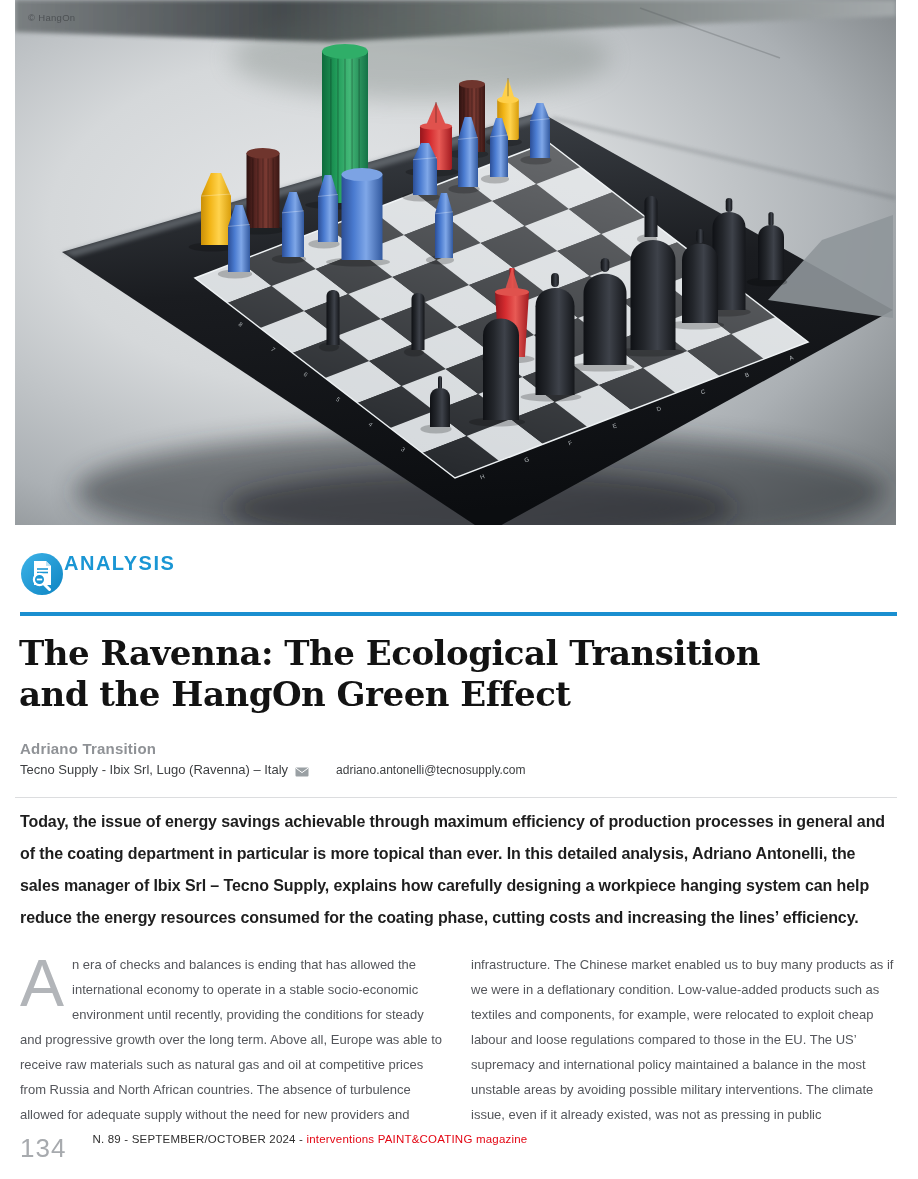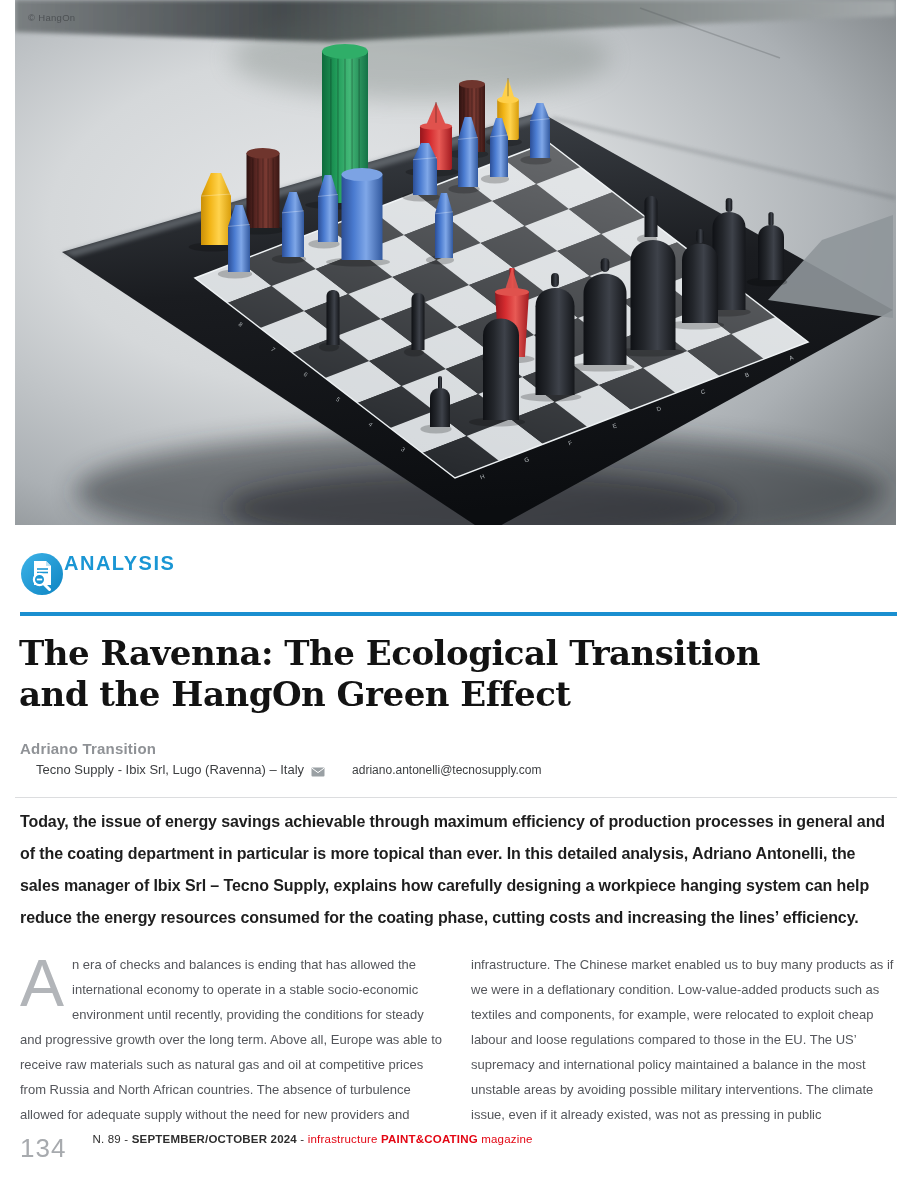--- a/index.html
+++ b/index.html
@@ -18,36 +18,36 @@
   .section-icon { width:44px; height:44px; display:block; }
   .section-label { font-size:20px; font-weight:bold; color:#1a96d4; letter-spacing:1.5px; }
   .rule { position:absolute; left:20px; right:21px; top:612px; height:4px; background:#1a8fd0; }
   
   .title { position:absolute; left:19px; top:633px; width:880px;
     font-family:"DejaVu Serif", serif; font-weight:bold; font-size:34px;
     line-height:41px; color:#131313; letter-spacing:-0.5px; }
   .title .tl { display:block; }
   
   .author { position:absolute; left:20px; top:740px; font-size:15px; font-weight:bold; color:#8f9296; letter-spacing:.2px; }
-  .affil-row { position:absolute; left:36px; top:762px; display:flex; align-items:center; gap:7px; font-size:13px; color:#3c3e40; }
+  .affil-row { position:absolute; left:20px; top:762px; display:flex; align-items:center; gap:7px; font-size:13px; color:#3c3e40; }
   .affil-row .email { font-size:12px; color:#3c3e40;margin-left:20px; }
   .mail-icon { display:inline-block; width:14px; height:10px; }
   .hairline { position:absolute; left:15px; right:21px; top:797px; height:1px; background:#dcdddf; }
   
   .intro { position:absolute; left:20px; top:806px; width:878px;
     font-size:16px; font-weight:bold; color:#1e1e1e; line-height:32px; letter-spacing:-0.1px; }
   
   .columns { position:absolute; left:20px; top:952px; width:878px; display:flex; gap:24px; }
   .col { width:427px; font-size:13px; line-height:25px; color:#54565b; text-align:left; }
   .dropcap { float:left; font-size:66px; line-height:54px; color:#b2b5b9; padding:4px 8px 0 0; font-weight:normal; }
   
   .footer { position:absolute; left:20px; top:1133px; display:flex; align-items:flex-start; gap:26px; }
   .pagenum { font-size:26px; color:#a7aaae; letter-spacing:1px; }
   .issue { font-size:11.5px; color:#2e2e2e; white-space:pre; letter-spacing:.2px; }
-  .issue b { font-weight:bold; }
+  .issue b { font-weight:normal; }
   .issue .red { color:#e30613; }
 </style>
 </head>
 <body>
 
 <div class="page">
 
   <figure class="photo">
     <svg id="photo-svg" viewBox="15 0 881 525" preserveAspectRatio="none">
       <defs>
@@ -421,15 +421,15 @@
     <div class="col">
       <span class="dropcap">A</span><span>n era of checks and balances is ending that has allowed the international economy to operate in a stable socio-economic environment until recently, providing the conditions for steady and progressive growth over the long term. Above all, Europe was able to receive raw materials such as natural gas and oil at competitive prices from Russia and North African countries. The absence of turbulence allowed for adequate supply without the need for new providers and</span>
     </div>
     <div class="col">
       <span>infrastructure. The Chinese market enabled us to buy many products as if we were in a deflationary condition. Low-value-added products such as textiles and components, for example, were relocated to exploit cheap labour and loose regulations compared to those in the EU. The US’ supremacy and international policy maintained a balance in the most unstable areas by avoiding possible military interventions. The climate issue, even if it already existed, was not as pressing in public</span>
     </div>
   </div>
 
   <div class="footer">
     <span class="pagenum">134</span>
-    <span class="issue"><span>N. 89 - </span><b>SEPTEMBER/OCTOBER 2024</b><span> - </span><span class="red">infrastructure </span><b class="red">PAINT&amp;COATING</b><span class="red"> magazine</span></span>
+    <span class="issue"><span>N. 89 - </span><b>SEPTEMBER/OCTOBER 2024</b><span> - </span><span class="red">interventions </span><b class="red">PAINT&amp;COATING</b><span class="red"> magazine</span></span>
   </div>
 </div>
 
 </body></html>

